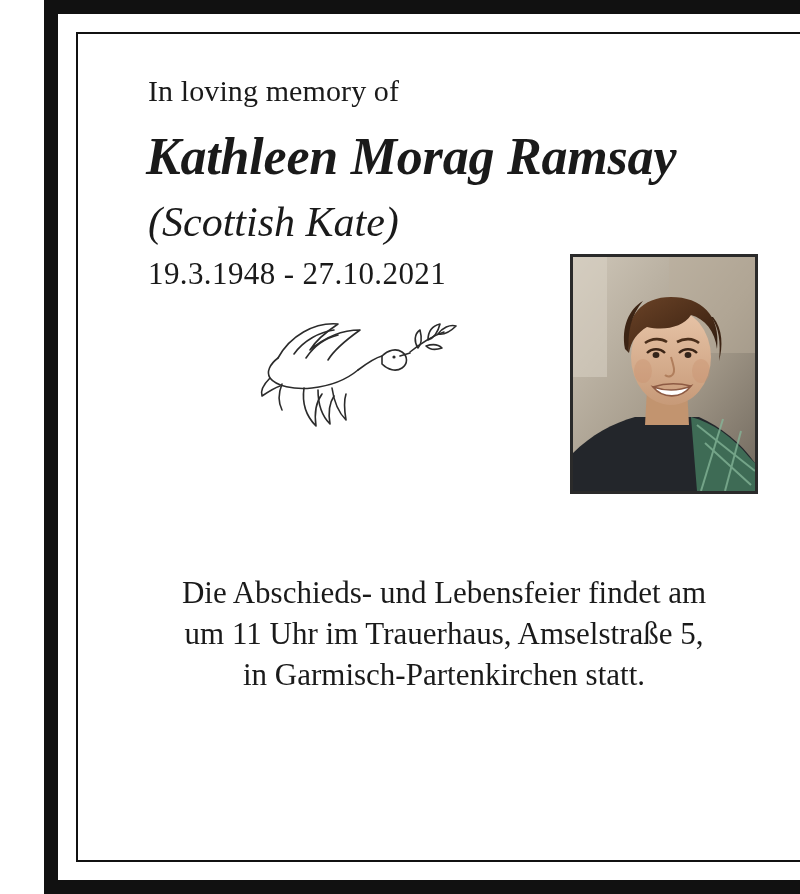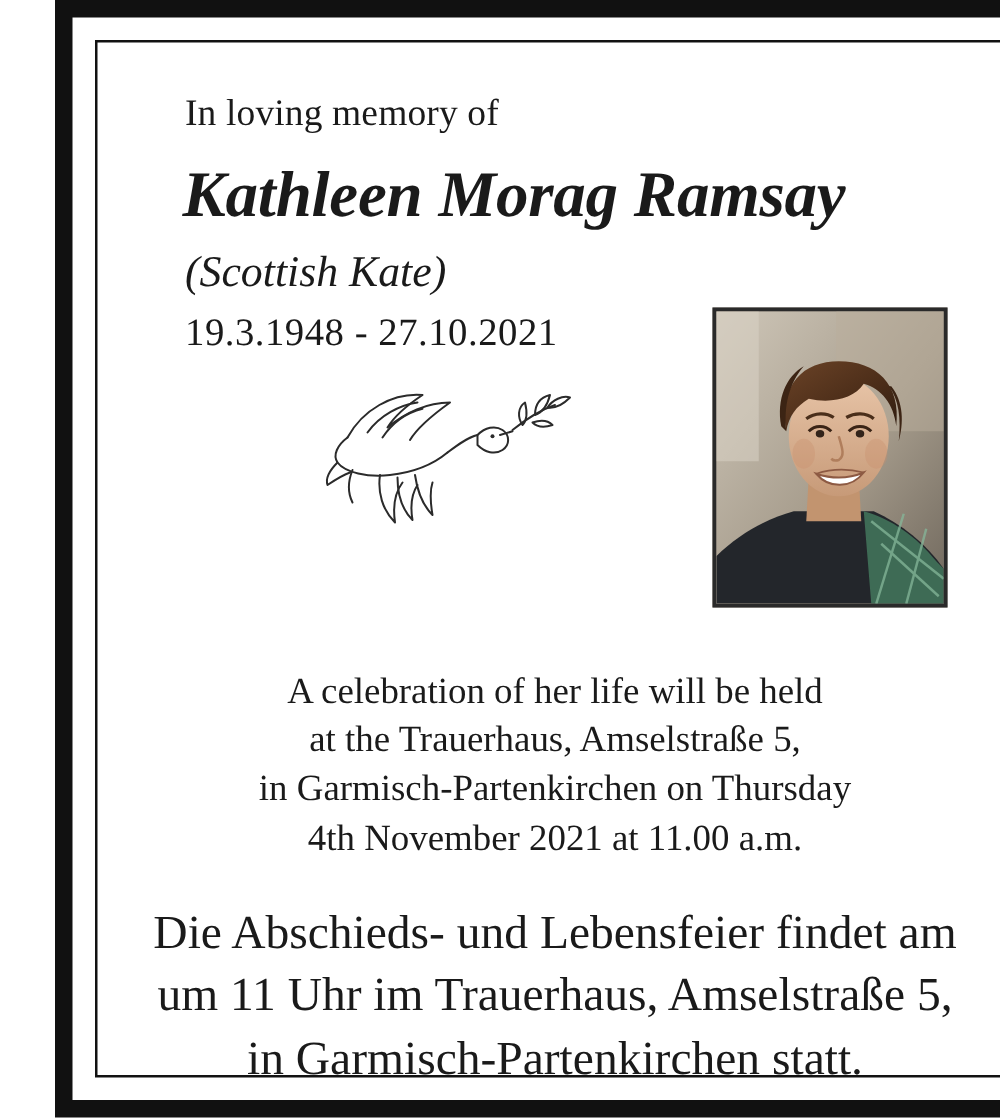--- a/index.html
+++ b/index.html
@@ -49,21 +49,21 @@
   }
   .name {
     font-size: 52px;
     font-weight: bold;
     font-style: italic;
     margin: 20px 0 0 34px;
     letter-spacing: -0.2px;
     white-space: nowrap;
   }
   .alias {
-    font-size: 35px;
+    font-size: 42px;
     font-style: italic;
     margin: 12px 0 0 36px;
   }
   .dates {
     font-size: 31px;
     margin: 10px 0 0 36px;
     letter-spacing: 0.4px;
   }
 
   .mid-row {
@@ -91,21 +91,21 @@
   .portrait svg { display: block; }
 
   .celebration {
     text-align: center;
     font-size: 29.5px;
     line-height: 1.33;
     margin: 0 4px;
   }
   .german {
     text-align: center;
-    font-size: 38px;
+    font-size: 31px;
     line-height: 1.33;
     margin: 30px 4px 0 4px;
   }
   .celebration div, .german div { white-space: nowrap; }
 </style>
 </head>
 <body>
 
 <div class="notice-outer">
   <div class="notice-inner">
@@ -204,26 +204,20 @@
             <path d="M80 130 C90 142 108 142 118 129 C106 134 92 134 80 130 Z" fill="#ffffff" stroke="#8d5a43" stroke-width="1.6"></path>
             <path d="M80 130 C92 126 106 126 118 129" stroke="#8d5a43" stroke-width="1.4" fill="none"></path>
 
             <ellipse cx="70" cy="114" rx="9" ry="12" fill="#c98f6c" opacity="0.35"></ellipse>
             <ellipse cx="128" cy="114" rx="9" ry="12" fill="#c98f6c" opacity="0.35"></ellipse>
           </svg>
         </div>
 
       </div>
 
-      <div class="celebration">
-        <div>A celebration of her life will be held</div>
-        <div>at the Trauerhaus, Amselstraße 5,</div>
-        <div>in Garmisch-Partenkirchen on Thursday</div>
-        <div>4th November 2021 at 11.00 a.m.</div>
-      </div>
 
       <div class="german">
         <div>Die Abschieds- und Lebensfeier findet am</div>
         <div>um 11 Uhr im Trauerhaus, Amselstraße 5,</div>
         <div>in Garmisch-Partenkirchen statt.</div>
       </div>
 
     </div>
   </div>
 </div>

